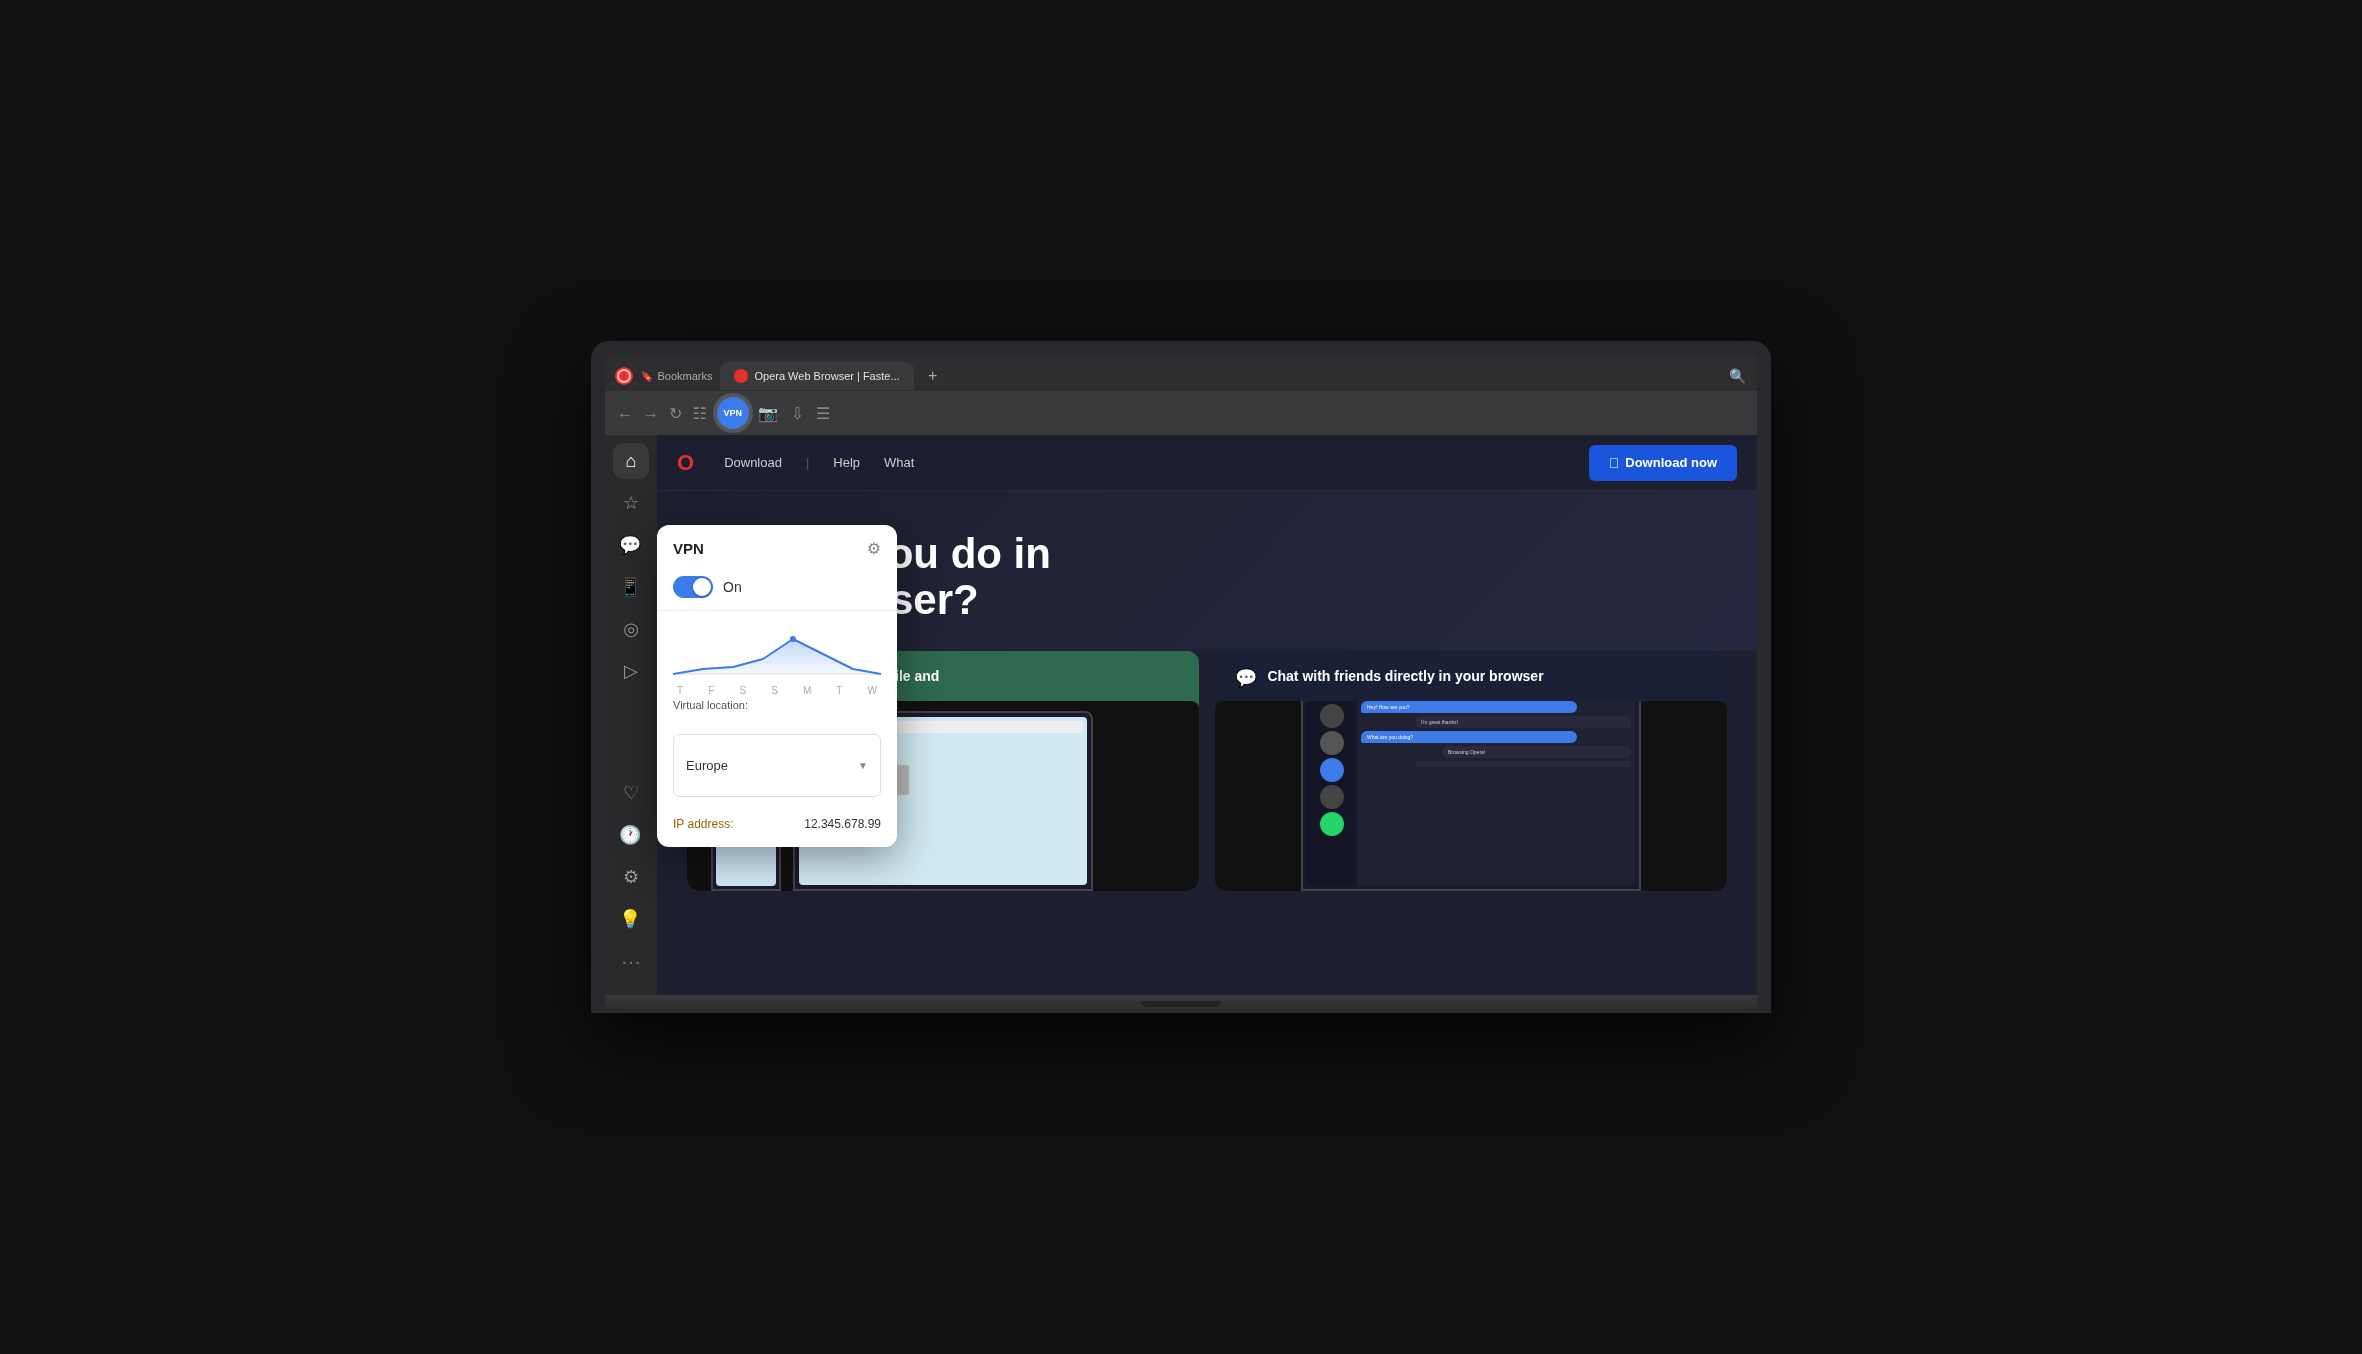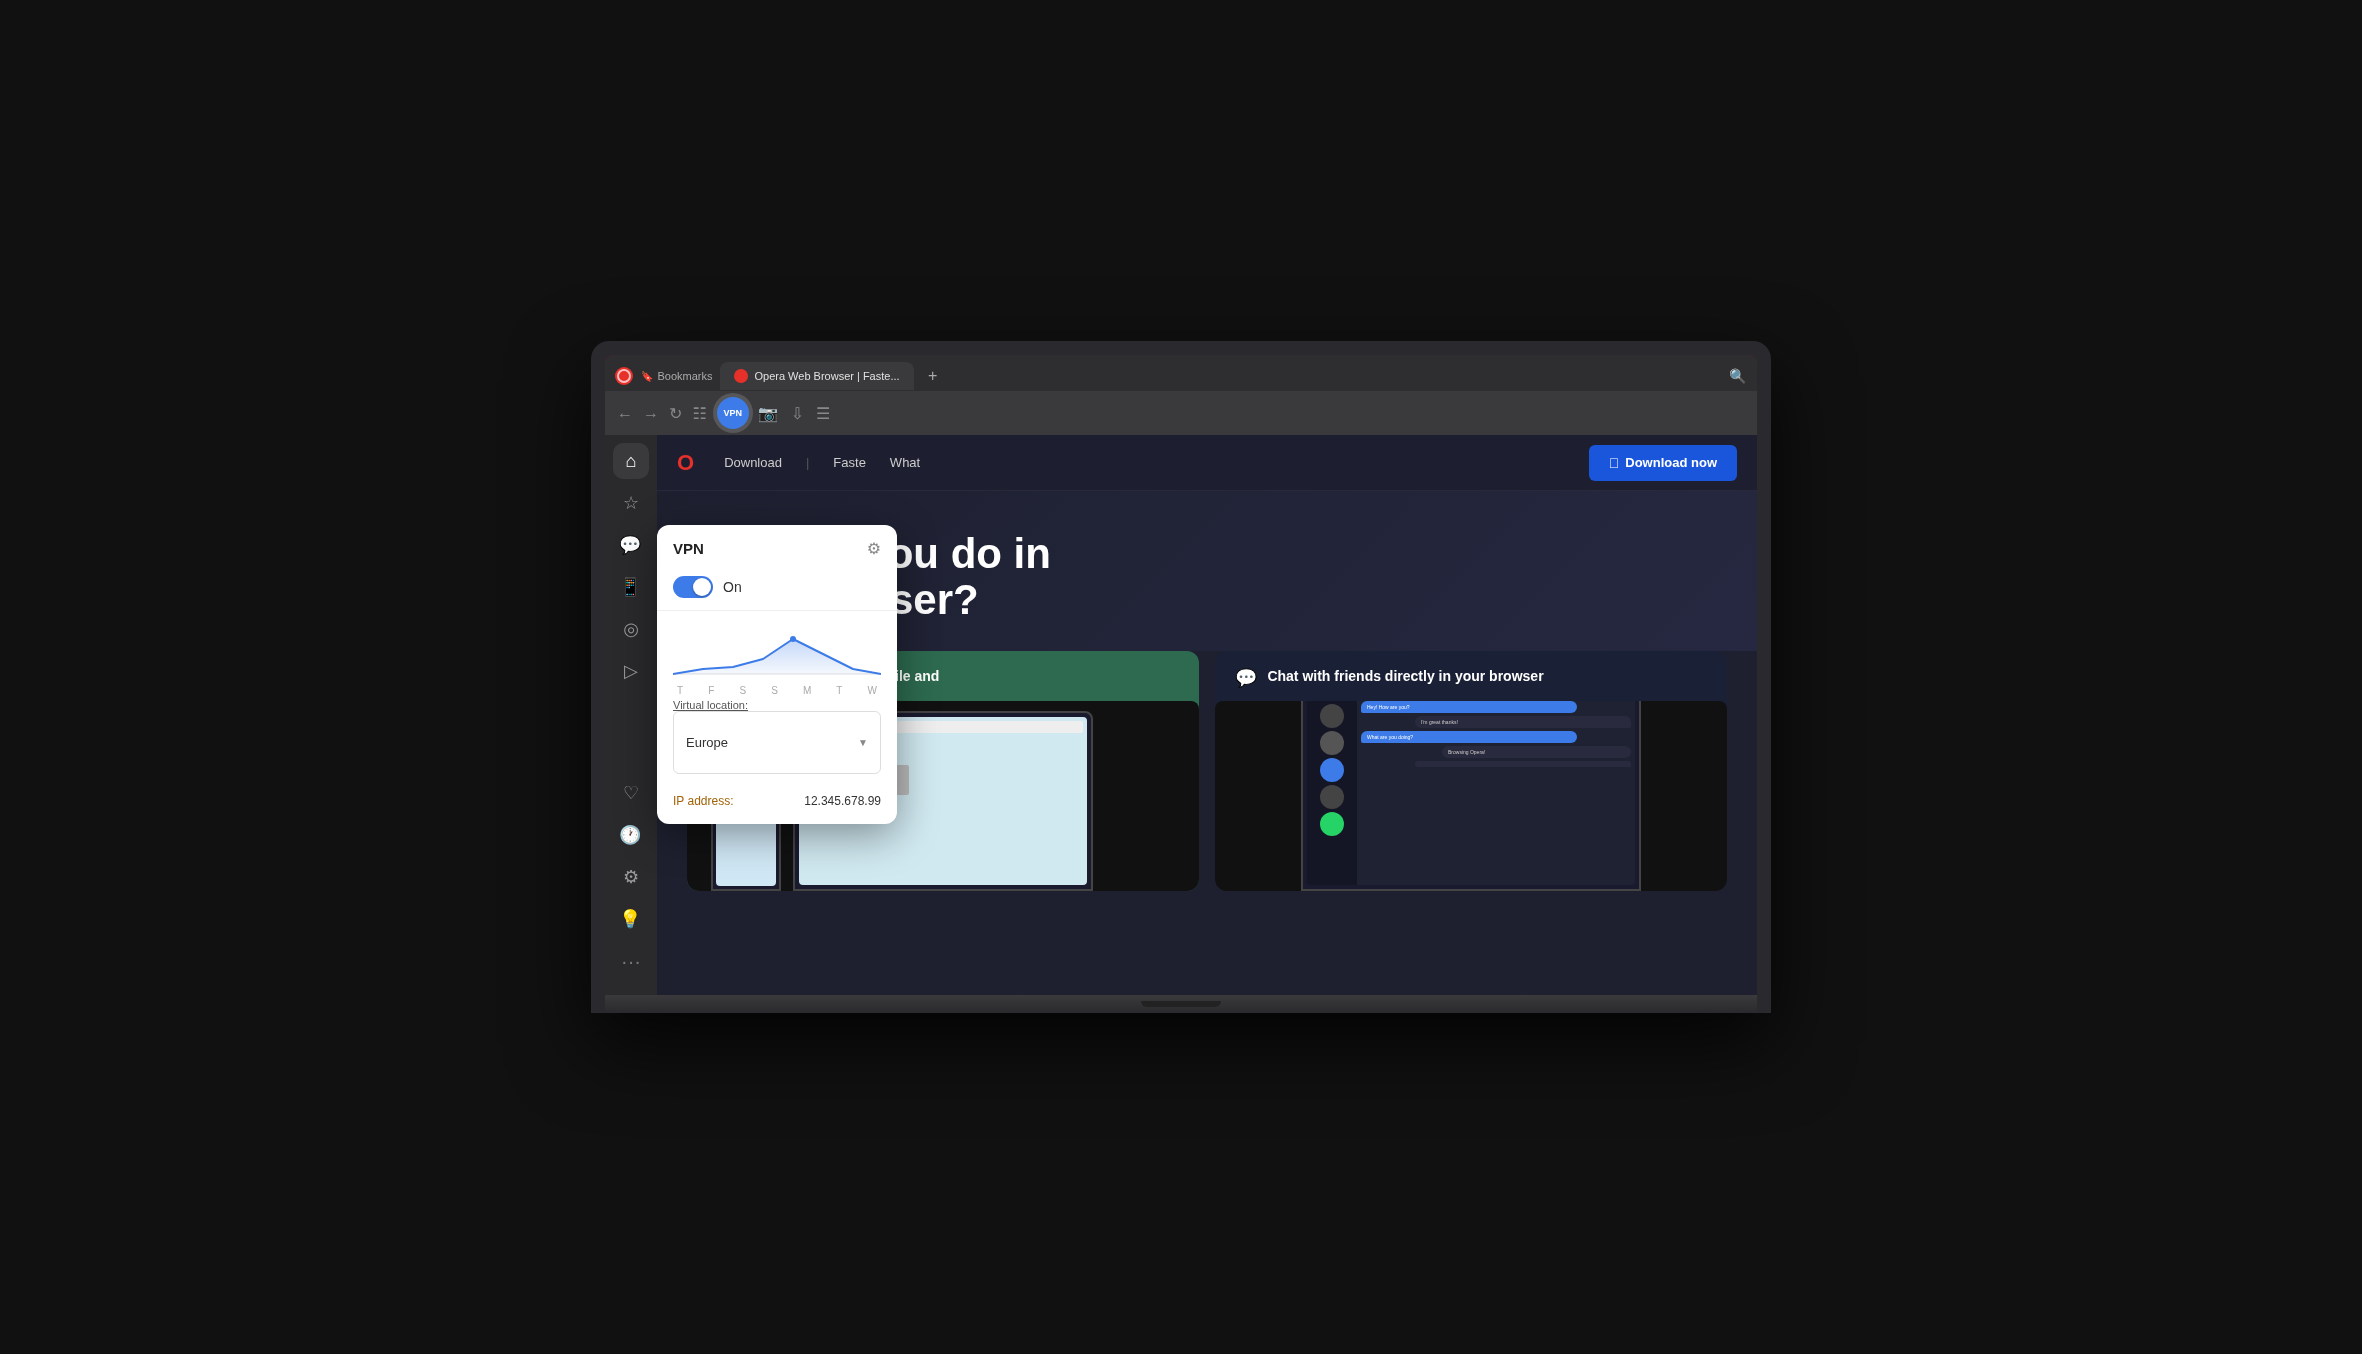--- a/index.html
+++ b/index.html
@@ -398,22 +398,21 @@
       color: #aaa;
     }
 
     
     .vpn-location {
       padding: 8px 16px;
     }
     .location-label {
       font-size: 11px;
       color: #555;
-      margin-bottom: 0;
-      text-decoration: underline;
+      margin-bottom: 23px;
     }
     .location-select {
       width: 100%;
       border: 1px solid #ddd;
       border-radius: 6px;
       padding: 23px 12px;
       font-size: 13px;
       color: #333;
       background: #fff;
       cursor: pointer;
@@ -513,21 +512,21 @@
         </div>
       </div>
 
       <div class="main-content">
 
         <div class="website-nav">
           <div class="nav-logo">O</div>
           <div class="nav-links">
             <span class="nav-link">Download</span>
             <span class="nav-link separator">|</span>
-            <span class="nav-link">Faste</span>
+            <span class="nav-link">Help</span>
             <span class="nav-link">What</span>
           </div>
           <div class="download-btn">
             <span style="font-size:14px"></span>
             <span>Download now</span>
           </div>
         </div>
 
         <div class="hero">
           <div class="hero-title">

